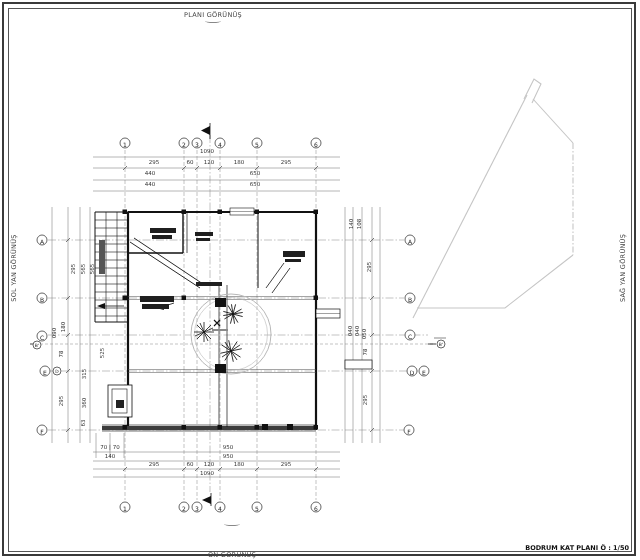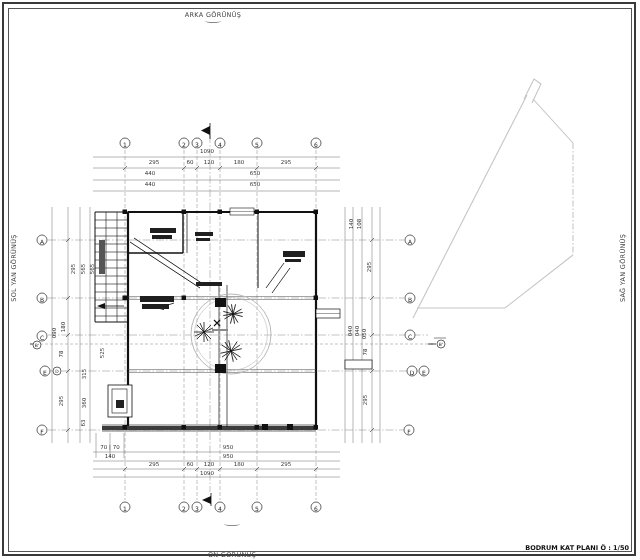--- a/index.html
+++ b/index.html
@@ -209,21 +209,21 @@
       <path d="M210,123V139" stroke-width="0.8" fill="none"></path>
       <polygon points="210,126 201,130.5 210,135" stroke="none"></polygon>
       <path d="M211,493V506" stroke-width="0.8" fill="none"></path>
       <polygon points="211,496 202,500 211,504" stroke="none"></polygon>
       <path d="M428,344H436" stroke-width="0.8" fill="none"></path>
       <path d="M434,338H446" stroke-width="0.5" fill="none"></path>
       <path d="M30,344H36" stroke-width="0.8" fill="none"></path>
     </g>
   </svg>
 
-  <div class="edge" style="left:213px;top:15px;transform:translate(-50%,-50%)">ARKA GÖRÜNÜŞ</div>
+  <div class="edge" style="left:213px;top:15px;transform:translate(-50%,-50%)">PLANI GÖRÜNÜŞ</div>
   <div class="sq" style="left:205px;top:19px"></div>
   <div class="edge" style="left:232px;top:555px;transform:translate(-50%,-50%)">ÖN GÖRÜNÜŞ</div>
   <div class="sq" style="left:224px;top:522px"></div>
   <div class="edge" style="left:14px;top:268px;transform:translate(-50%,-50%) rotate(-90deg)">SOL YAN GÖRÜNÜŞ</div>
   <div class="edge" style="left:623px;top:268px;transform:translate(-50%,-50%) rotate(-90deg)">SAĞ YAN GÖRÜNÜŞ</div>
 
   <div class="title" style="right:11px;bottom:8px">BODRUM KAT PLANI Ö : 1/50</div>
 
   <div class="bub" style="left:125px;top:143px">1</div>
   <div class="bub" style="left:184px;top:143px">2</div>

